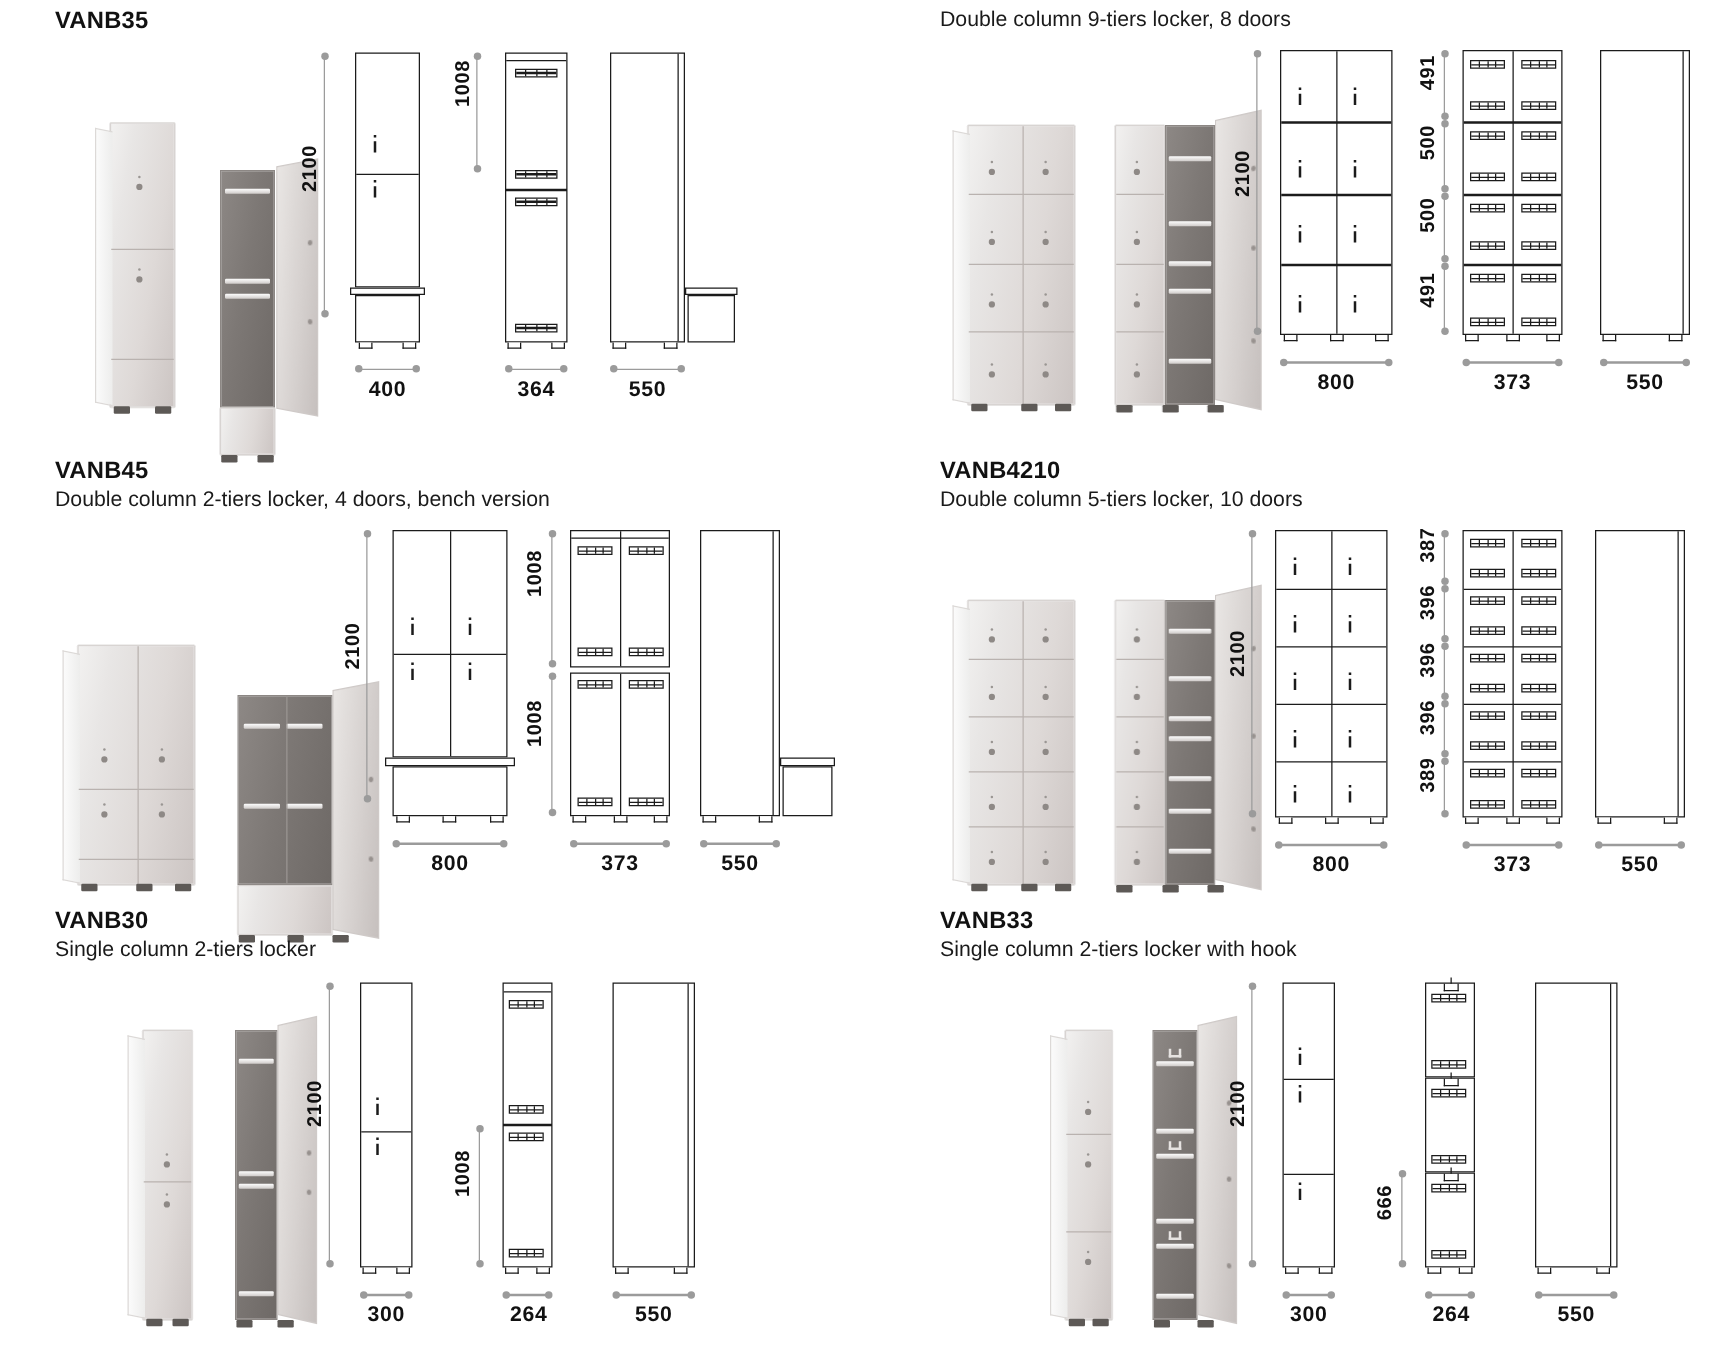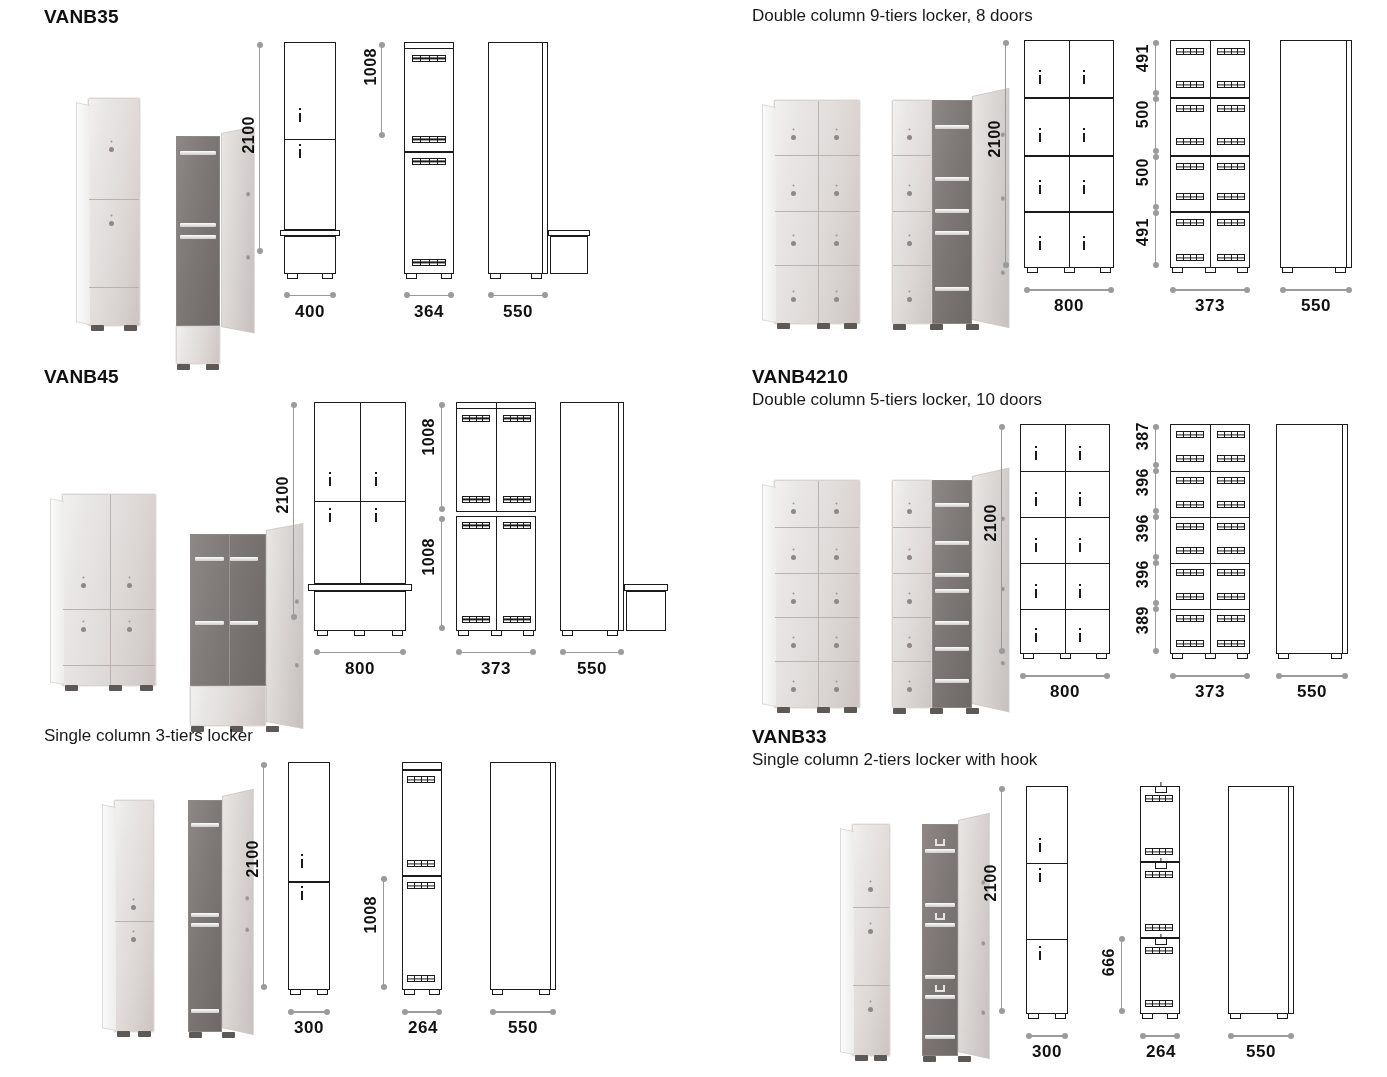--- a/index.html
+++ b/index.html
@@ -501,20 +501,21 @@
               <span class="dot r"></span>
           </div>
           <div class="dimlabel-h" style="left:0;top:264px;width:92px;">550</div>
         </div>
       </div>
     </div>
   </div>
 
   <div class="cell">
     <div class="prod-code">VANB45</div>
+    <div class="prod-desc">Double column 2-tiers locker, 4 doors, bench version</div>
 
     <div class="views">
       <div class="render" style="margin-left:6px;margin-top:12px;">
         <div class="unit">
           <div class="body3d" style="width:94px;height:192px;margin-left:12px;">
             <div class="side3d"></div>
             <div class="colsplit" style="left:47px;"></div>
             <div class="doorsplit" style="top:114px;"></div>
             <div class="doorsplit" style="top:170px;"></div>
             <div class="lock3d" style="left:18px;top:88px;"></div>
@@ -973,21 +974,22 @@
               <span class="ln"></span>
               <span class="dot r"></span>
             </div>
           <div class="dimlabel-h" style="left:0;top:266px;width:92px;">550</div>
         </div>
       </div>
     </div>
   </div>
 
   <div class="cell">
-    <div class="prod-desc">Single column 3-tiers locker</div>
+    <div class="prod-code">VANB30</div>
+    <div class="prod-desc">Single column 2-tiers locker</div>
 
     <div class="views">
       <div class="render" style="margin-left:56px;margin-top:12px;">
         <div class="unit">
           <div class="body3d" style="width:40px;height:232px;margin-left:14px;">
             <div class="side3d"></div>
             <div class="doorsplit" style="top:120px;"></div>
             <div class="lock3d" style="left:16px;top:104px;"></div>
             <div class="lock3d" style="left:16px;top:136px;"></div>
             <div class="feet3d">

